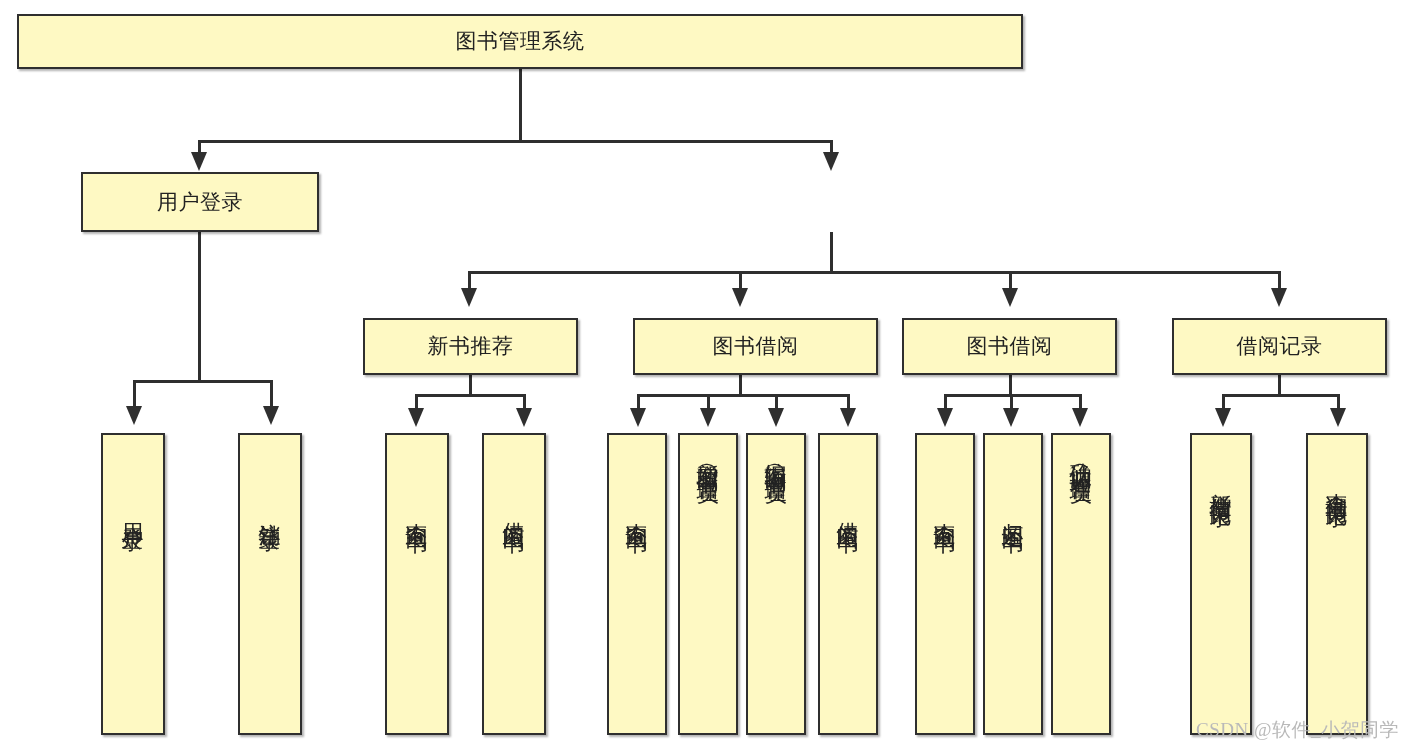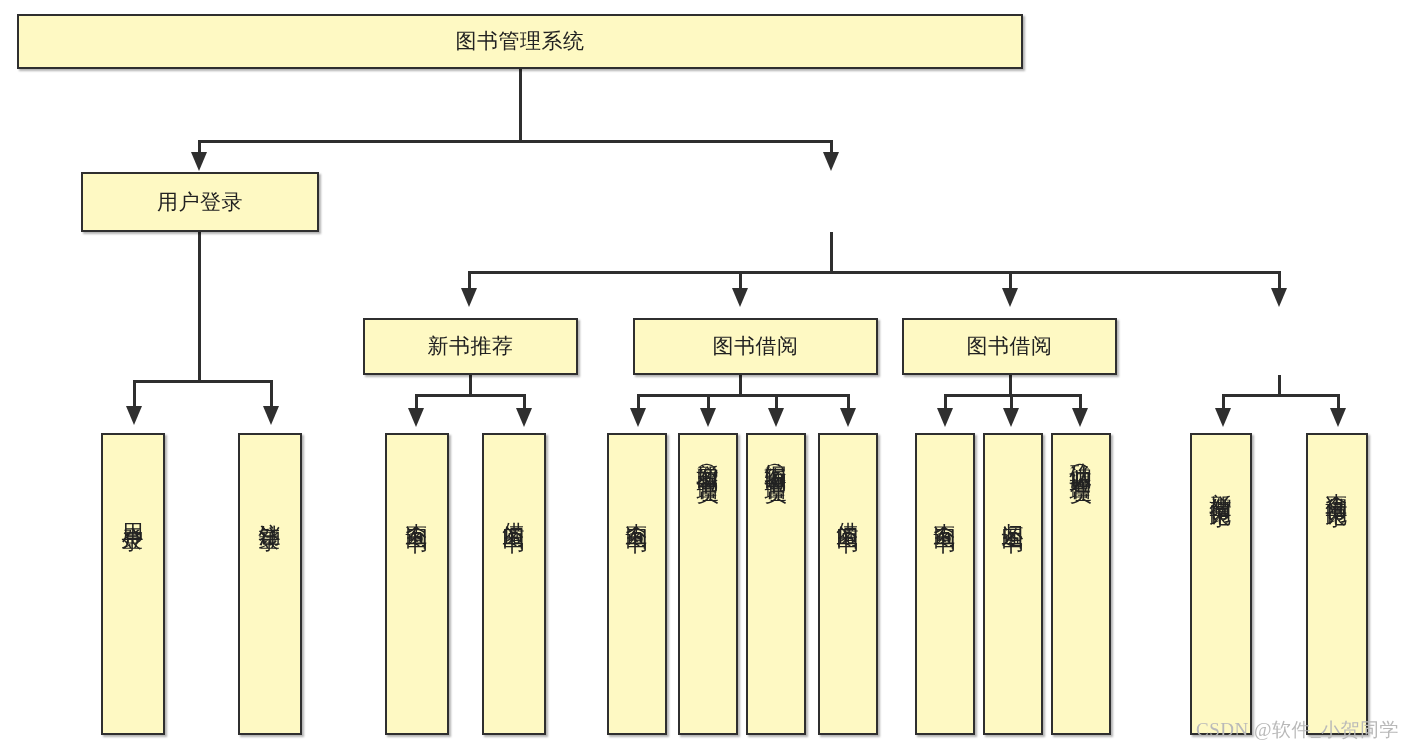--- a/index.html
+++ b/index.html
@@ -135,20 +135,23 @@
   <div class="arrow" style="left:1271px; top:288px;"></div>
 
   <div class="node horiz" style="left:363px; top:318px; width:215px; height:57px;">
     <span class="label">新书推荐</span>
   </div>
   <div class="node horiz" style="left:633px; top:318px; width:245px; height:57px;">
     <span class="label">图书借阅</span>
   </div>
   <div class="node horiz" style="left:902px; top:318px; width:215px; height:57px;">
     <span class="label">图书借阅</span>
+  </div>
+  <div class="node horiz" style="left:1172px; top:318px; width:215px; height:57px;">
+    <span class="label">借阅记录</span>
   </div>
 
   <div class="vline" style="left:469px; top:375px; height:21px;"></div>
   <div class="hline" style="left:415px; top:394px; width:110px;"></div>
   <div class="vline" style="left:415px; top:394px; height:20px;"></div>
   <div class="arrow" style="left:408px; top:408px;"></div>
   <div class="vline" style="left:523px; top:394px; height:20px;"></div>
   <div class="arrow" style="left:516px; top:408px;"></div>
 
   <div class="vline" style="left:739px; top:375px; height:21px;"></div>

